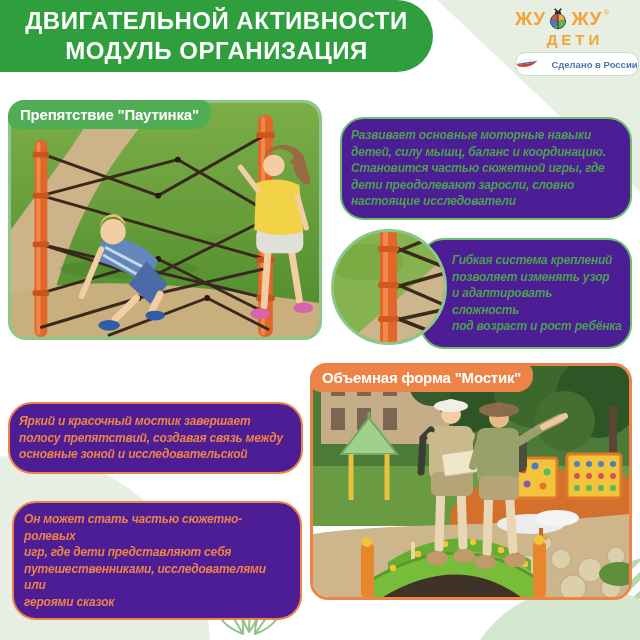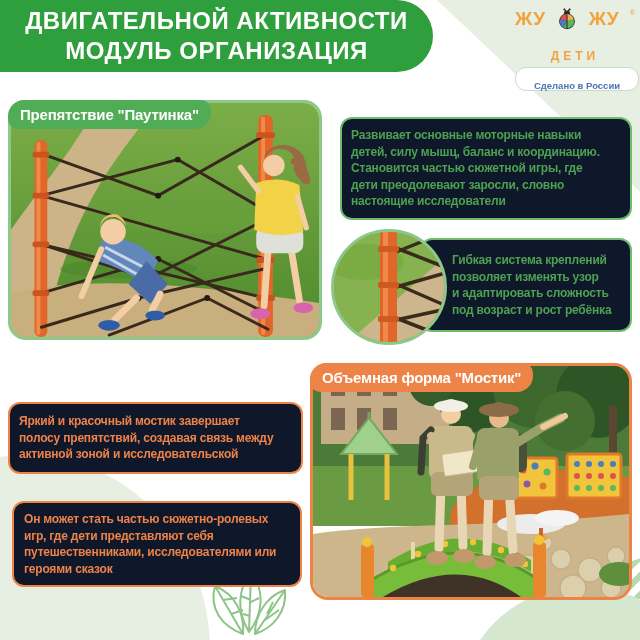--- a/index.html
+++ b/index.html
@@ -19,45 +19,45 @@
     color:#ffffff;font-weight:700;font-size:24px;letter-spacing:.5px;
     line-height:30px;white-space:nowrap;
   }
   .corner-tri{
     position:absolute;left:0;top:0;width:640px;height:200px;z-index:1;
     background:var(--pale);
     clip-path:polygon(437px 0,640px 0,640px 192px);
   }
   
   .brand{position:absolute;left:515px;top:8px;width:120px;text-align:center;z-index:4;}
-  .brand .wordmark{display:flex;align-items:center;justify-content:space-between;gap:2px;}
+  .brand .wordmark{display:flex;align-items:center;justify-content:flex-start;gap:2px;}
   .brand .zhu{color:var(--brand-orange);font-weight:700;font-size:19px;letter-spacing:.5px;}
   .brand .tm{color:var(--brand-orange);font-size:7px;vertical-align:top;position:relative;top:-7px;}
-  .brand .deti{color:var(--brand-orange);font-weight:700;font-size:12px;letter-spacing:4px;margin-top:19px;}
+  .brand .deti{color:var(--brand-orange);font-weight:700;font-size:15px;letter-spacing:4px;margin-top:1px;}
   .made-badge{
     margin:4px auto 8px;width:122px;height:22px;background:#fff;border:1px solid #ccdac8;
-    border-radius:11px;display:flex;align-items:center;justify-content:center;gap:13px;flex-direction:column;
+    border-radius:11px;display:flex;align-items:center;justify-content:center;gap:13px;
   }
   .made-badge span{color:#4a74b5;font-size:9.5px;font-weight:700;white-space:nowrap;}
   
   .photo-card{position:absolute;box-sizing:border-box;overflow:hidden;z-index:2;}
   .photo-card svg{display:block;width:100%;height:100%;}
   .card-web{left:8px;top:100px;width:314px;height:240px;border:3px solid var(--green-border);border-radius:18px;}
   .card-bridge{left:310px;top:363px;width:322px;height:237px;border:3px solid var(--orange);border-radius:18px;}
   .chip{
     position:absolute;z-index:5;color:#fff;font-weight:700;font-size:15px;letter-spacing:-.2px;
     padding:6px 12px;white-space:nowrap;
   }
   .chip-web{left:8px;top:100px;background:var(--green-chip);border-radius:16px 10px 16px 10px;}
   .chip-bridge{left:310px;top:363px;background:var(--orange);border-radius:16px 10px 16px 10px;}
   
   .tbox{
-    position:absolute;background:#0f172a;box-sizing:border-box;border-radius:12px;
+    position:absolute;background:#4c1d95;box-sizing:border-box;border-radius:24px;
     font-weight:700;font-size:12px;letter-spacing:-.2px;line-height:1.38;
-    white-space:pre-line;z-index:2;
+    white-space:pre-line;z-index:2;font-style:italic;
   }
   .tbox.green{border:2px solid var(--green-border2);color:var(--green-text);}
   .tbox.orange{border:2.5px solid var(--orange);color:var(--orange);}
   .box-benefit{left:340px;top:117px;width:292px;padding:8px 9px;}
   .box-mounting{left:420px;top:238px;width:212px;padding:12px 8px 12px 30px;}
   .box-bridge1{left:8px;top:402px;width:295px;padding:9px 9px;}
   .box-bridge2{left:12px;top:501px;width:290px;padding:8px 10px;}
   
   .circle-photo{
     position:absolute;left:331px;top:229px;width:116px;height:116px;border-radius:50%;
@@ -363,21 +363,21 @@
       <ellipse cx="186" cy="44" rx="20" ry="7" fill="#8a6b4a"></ellipse>
       <path d="M174,44 Q186,28 198,44 Z" fill="#8a6b4a"></path>
     </g>
     <ellipse cx="306" cy="208" rx="20" ry="12" fill="#5d8f3c"></ellipse>
   </svg>
 </div>
 <div class="chip chip-bridge">Объемная форма "Мостик"</div>
 
 <div class="tbox orange box-bridge1">Яркий и красочный мостик завершает
 полосу препятствий, создавая связь между
-активной зоной и исследовательской</div>
+основные зоной и исследовательской</div>
 <div class="tbox orange box-bridge2">Он может стать частью сюжетно-ролевых
 игр, где дети представляют себя
 путешественниками, исследователями или
 героями сказок</div>
 
 <svg class="leaves" viewBox="0 0 112 74">
   <g fill="none" stroke="#8cc489" stroke-width="2" stroke-linejoin="round">
     <path d="M50,68 C28,60 16,42 22,20 C42,28 52,48 50,68 Z"></path>
     <path d="M22,20 L50,68 M30,34 L44,32 M38,48 L50,44"></path>
     <path d="M56,66 C44,46 44,24 58,6 C72,24 70,48 56,66 Z"></path>

